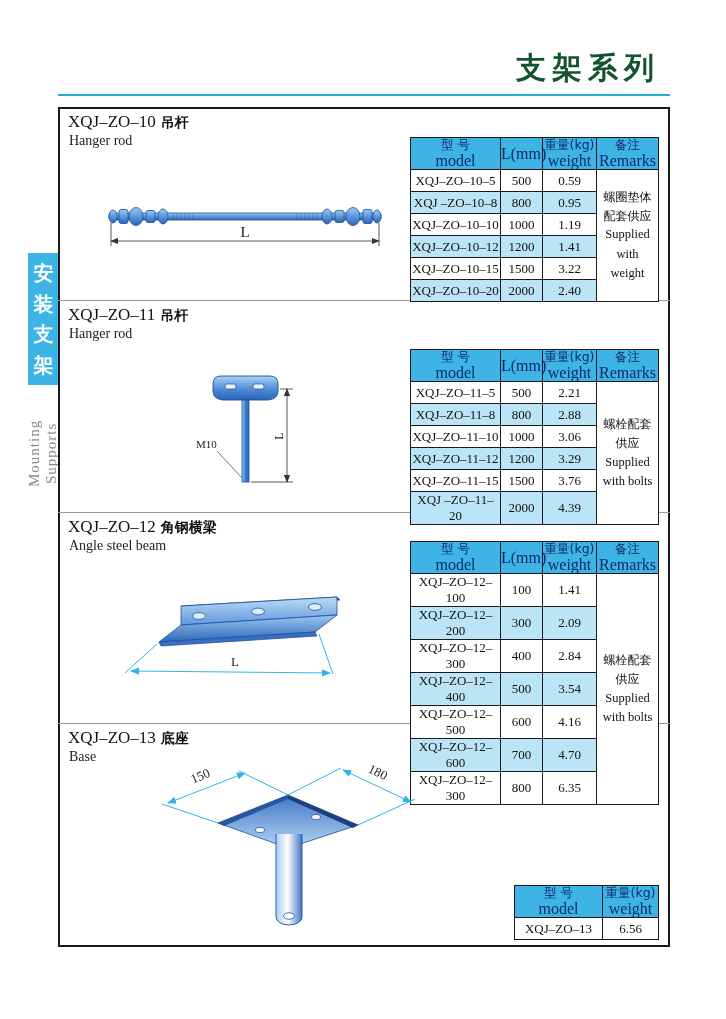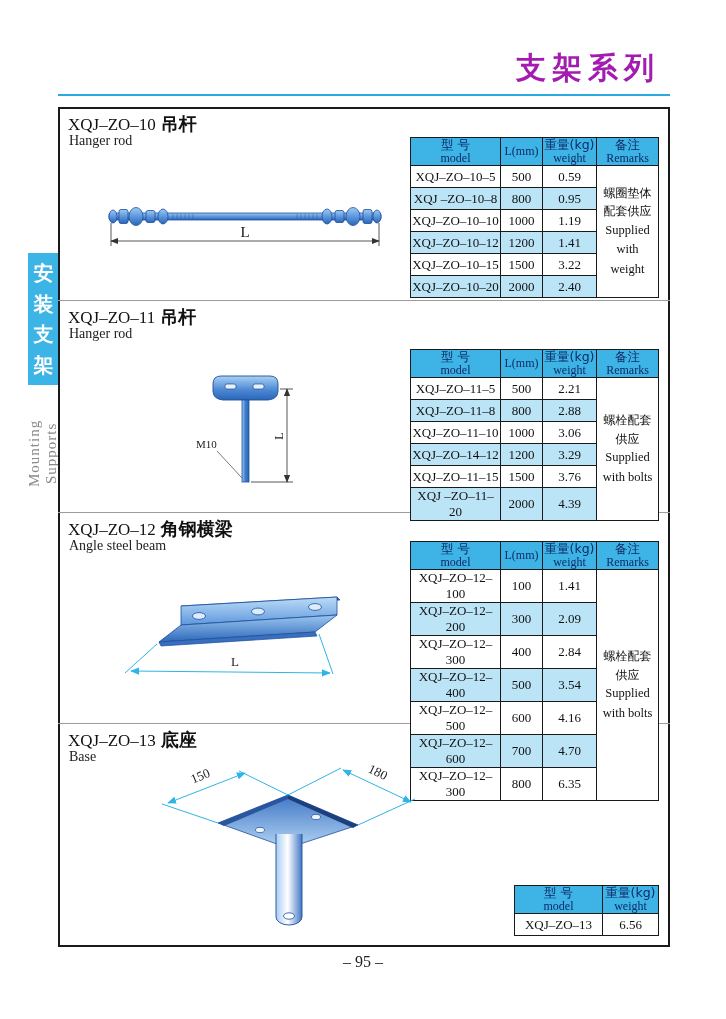--- a/index.html
+++ b/index.html
@@ -1,45 +1,45 @@
 <!DOCTYPE html>
 <html><head>
 <meta charset="utf-8">
 <style>
   html,body{margin:0;padding:0;background:#fff;}
   .page{position:relative;width:726px;height:1019px;background:#ffffff;overflow:hidden;
         font-family:"Liberation Serif",serif;color:#111;}
   
   .title-cn{position:absolute;left:516px;top:48px;font-family:Liberation Mono, monospace;
-            font-weight:bold;font-size:30px;letter-spacing:6px;color:#a21caf;white-space:nowrap;}
+            font-weight:bold;font-size:30px;letter-spacing:6px;color:#14532d;white-space:nowrap;}
   .sub-en{position:absolute;top:78px;font-size:14px;color:#b91c1c;margin-top:32px;}
   .sub-left{left:521px;}
   .sub-right{left:592px;}
   .title-rule{position:absolute;left:58px;top:94px;width:612px;height:2px;background:#29ABE2;}
   
   .main-box{position:absolute;left:58px;top:107px;width:608px;height:836px;border:2px solid #1a1a1a;background:#fff;}
   .divider{position:absolute;left:58px;width:612px;height:1px;background:#9c9c9c;}
   
   .side-tab{position:absolute;left:28px;top:253px;width:31px;height:132px;background:#3CB4E5;
             display:flex;flex-direction:column;align-items:center;justify-content:space-evenly;}
   .side-tab span{color:#fff;font-family:"DejaVu Sans",sans-serif;font-weight:bold;font-size:20px;line-height:1;}
   .side-vert{position:absolute;left:26px;top:388px;height:130px;width:32px;
              writing-mode:vertical-rl;transform:rotate(180deg);text-align:center;
              color:#8a8a8a;font-size:15px;letter-spacing:1px;}
   
   .sec-title{position:absolute;left:68px;font-size:17px;color:#111;white-space:nowrap;}
-  .sec-title .cjk{font-family:Liberation Sans, sans-serif;font-weight:bold;font-size:18px;margin-left:5px;margin-top:7px;}
+  .sec-title .cjk{font-family:Liberation Sans, sans-serif;font-weight:bold;font-size:14px;margin-left:5px;margin-top:7px;}
   .sec-sub{position:absolute;left:69px;font-size:14px;color:#222;}
   
   table.spec{position:absolute;border-collapse:collapse;background:#fff;font-size:13px;table-layout:fixed;}
   table.spec th,table.spec td{border:1px solid #1a1a1a;padding:0;}
   table.spec thead th{background:#3EB3E6;color:#0d2b66;font-weight:normal;height:27px;
                       line-height:1.1;text-align:center;vertical-align:middle;}
   .h-cn{font-size:12.5px;font-family:"DejaVu Sans",sans-serif;}
-  .h-en{font-size:12px;}
+  .h-en{font-size:16px;}
   table.spec td{height:21px;text-align:center;}
   td.c-model{text-align:left;padding-left:5px;margin-top:28px;}
   tr.hl td{background:#BCE4F7;}
   td.remarks{background:#fff !important;vertical-align:middle;text-align:center;font-size:12px;line-height:1.55;}
   td.remarks .r-cn{font-family:"DejaVu Sans",sans-serif;font-size:12px;}
   td.remarks .r-en{font-size:12.5px;}
   
   svg{position:absolute;overflow:visible;}
   .dim-label{font-family:"Liberation Serif",serif;}
   
@@ -248,21 +248,21 @@
           <td class="c-model">XQJ–ZO–11–8</td>
           <td>800</td>
           <td>2.88</td>
         </tr>
       <tr>
           <td class="c-model">XQJ–ZO–11–10</td>
           <td>1000</td>
           <td>3.06</td>
         </tr>
       <tr class="hl">
-          <td class="c-model">XQJ–ZO–14–12</td>
+          <td class="c-model">XQJ–ZO–11–12</td>
           <td>1200</td>
           <td>3.29</td>
         </tr>
       <tr>
           <td class="c-model">XQJ–ZO–11–15</td>
           <td>1500</td>
           <td>3.76</td>
         </tr>
       <tr class="hl">
           <td class="c-model">XQJ –ZO–11–20</td>
@@ -433,15 +433,14 @@
       </tr>
     </thead>
     <tbody>
       <tr>
         <td class="c-model">XQJ–ZO–13</td>
         <td>6.56</td>
       </tr>
     </tbody>
   </table>
 
-  <div class="page-num">– 95 –</div>
 
 </div>
 
 </body></html>

